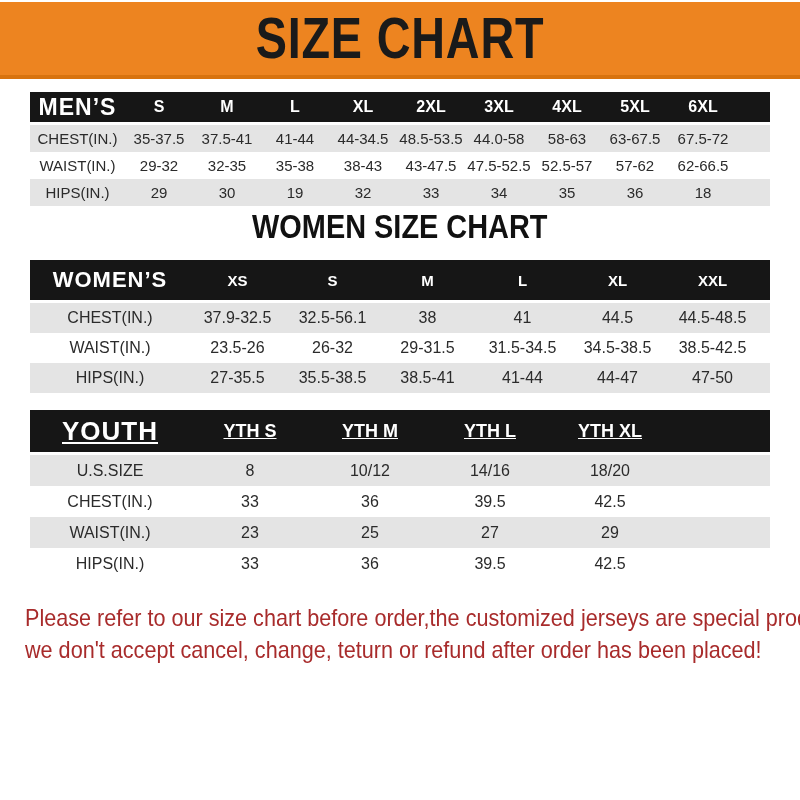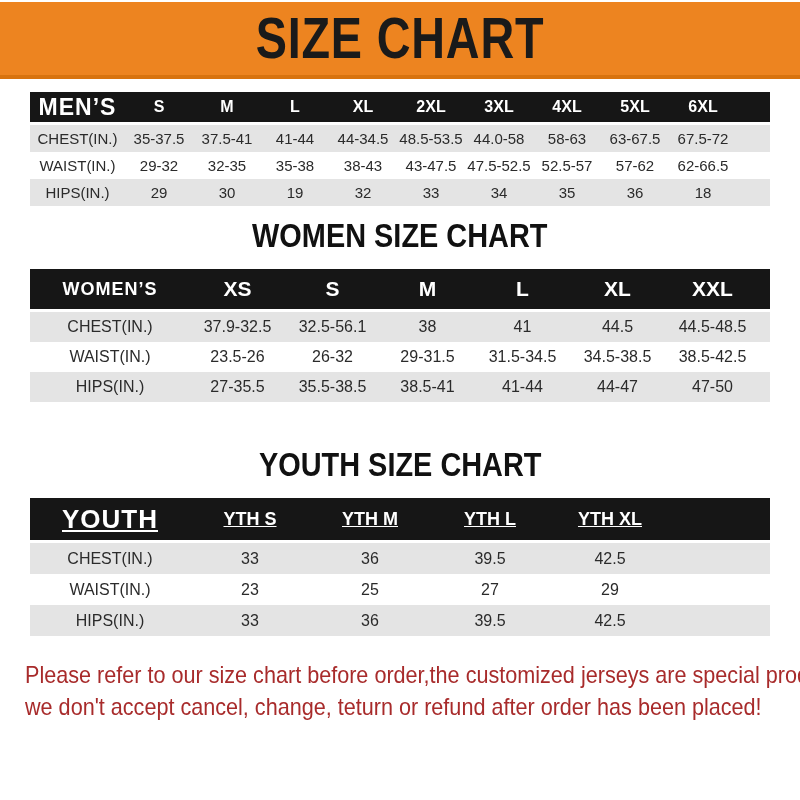--- a/index.html
+++ b/index.html
@@ -28,21 +28,21 @@
   .section-heading{
     text-align:center;margin:0;padding:0;line-height:1;
   }
   .section-heading .ht{
     display:inline-block;
     font-size:34px;font-weight:bold;color:#111;
     transform:scaleX(0.85);transform-origin:center;
     letter-spacing:0px;white-space:nowrap;
   }
   .hs-men{padding-top:16px;}
-  .hs-women{padding-top:12px;}
+  .hs-women{padding-top:3px;}
   .hs-youth{padding-top:45px;}
 
   
   .tbl-wrap{margin-left:30px;width:740px;}
   .tw-men{margin-top:13px;}
   .tw-women{margin-top:17px;}
   .tw-youth{margin-top:17px;}
 
   table.size-table{
     border-collapse:collapse;table-layout:fixed;width:740px;
@@ -70,22 +70,22 @@
   .t-men col.col-data{width:68px;}
   .t-men col.col-fill{width:33px;}
   .t-men th{height:30px;font-size:16px;}
   .t-men th.corner-label{font-size:23px;}
   .t-men td{height:27px;font-size:15px;}
 
   
   .t-women col.col-label{width:160px;}
   .t-women col.col-data{width:95px;}
   .t-women col.col-fill{width:10px;}
-  .t-women th{height:40px;font-size:21px;}
-  .t-women th.corner-label{font-size:18px;}
+  .t-women th{height:40px;font-size:15px;}
+  .t-women th.corner-label{font-size:22px;}
   .t-women td{height:30px;font-size:16px;}
 
   
   .t-youth col.col-label{width:160px;}
   .t-youth col.col-data{width:120px;}
   .t-youth col.col-fill{width:100px;}
   .t-youth th{height:42px;font-size:18px;text-decoration:underline;}
   .t-youth th.corner-label{font-size:26px;}
   .t-youth td{height:31px;font-size:16px;}
 
@@ -237,21 +237,20 @@
             <td>38.5-41</td>
             <td>41-44</td>
             <td>44-47</td>
             <td>47-50</td>
             <td></td>
           </tr>
         </tbody>
       </table>
     </div>
 
-  <h2 class="section-heading hs-youth"><span class="ht">YOUTH SIZE CHART</span></h2>
   <div class="tbl-wrap tw-youth">
       <table class="size-table t-youth">
         <colgroup>
           <col class="col-label">
           <col class="col-data">
           <col class="col-data">
           <col class="col-data">
           <col class="col-data">
           <col class="col-fill">
         </colgroup>
@@ -260,20 +259,28 @@
             <th class="corner-label">YOUTH</th>
             <th>YTH S</th>
             <th>YTH M</th>
             <th>YTH L</th>
             <th>YTH XL</th>
             <th></th>
           </tr>
         </thead>
         <tbody>
           <tr>
+            <td class="row-label">U.S.SIZE</td>
+            <td>8</td>
+            <td>10/12</td>
+            <td>14/16</td>
+            <td>18/20</td>
+            <td></td>
+          </tr>
+          <tr>
             <td class="row-label">CHEST(IN.)</td>
             <td>33</td>
             <td>36</td>
             <td>39.5</td>
             <td>42.5</td>
             <td></td>
           </tr>
           <tr>
             <td class="row-label">WAIST(IN.)</td>
             <td>23</td>

